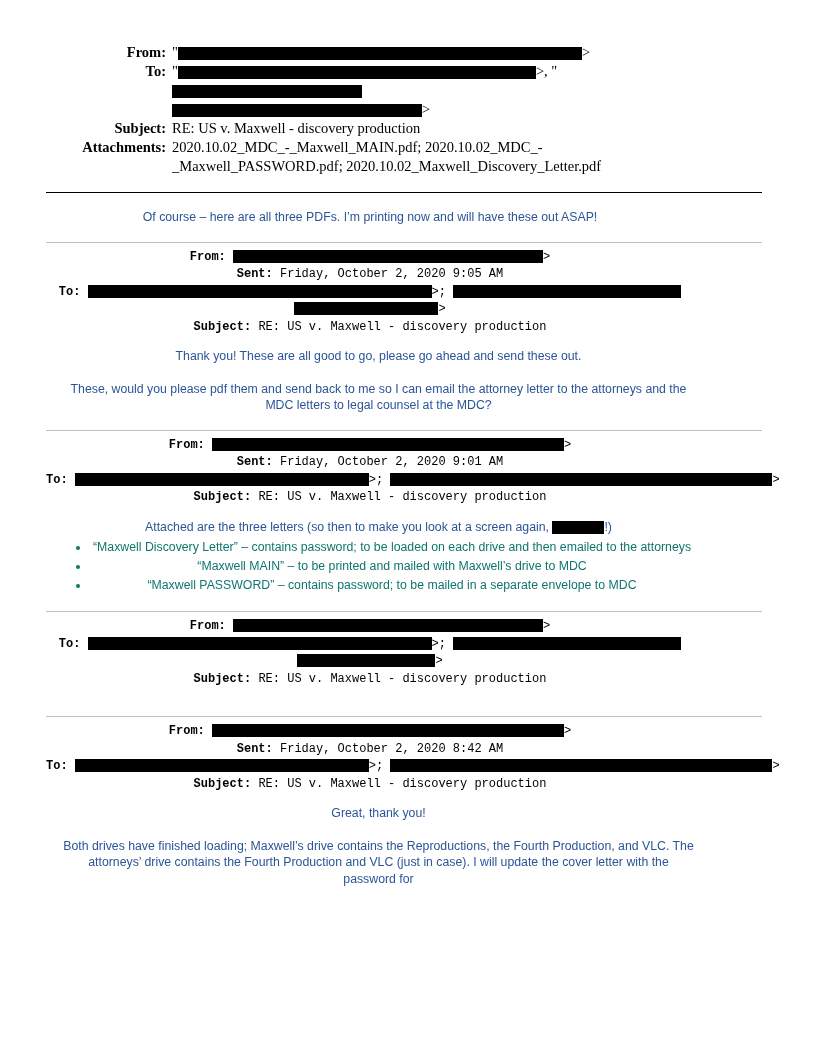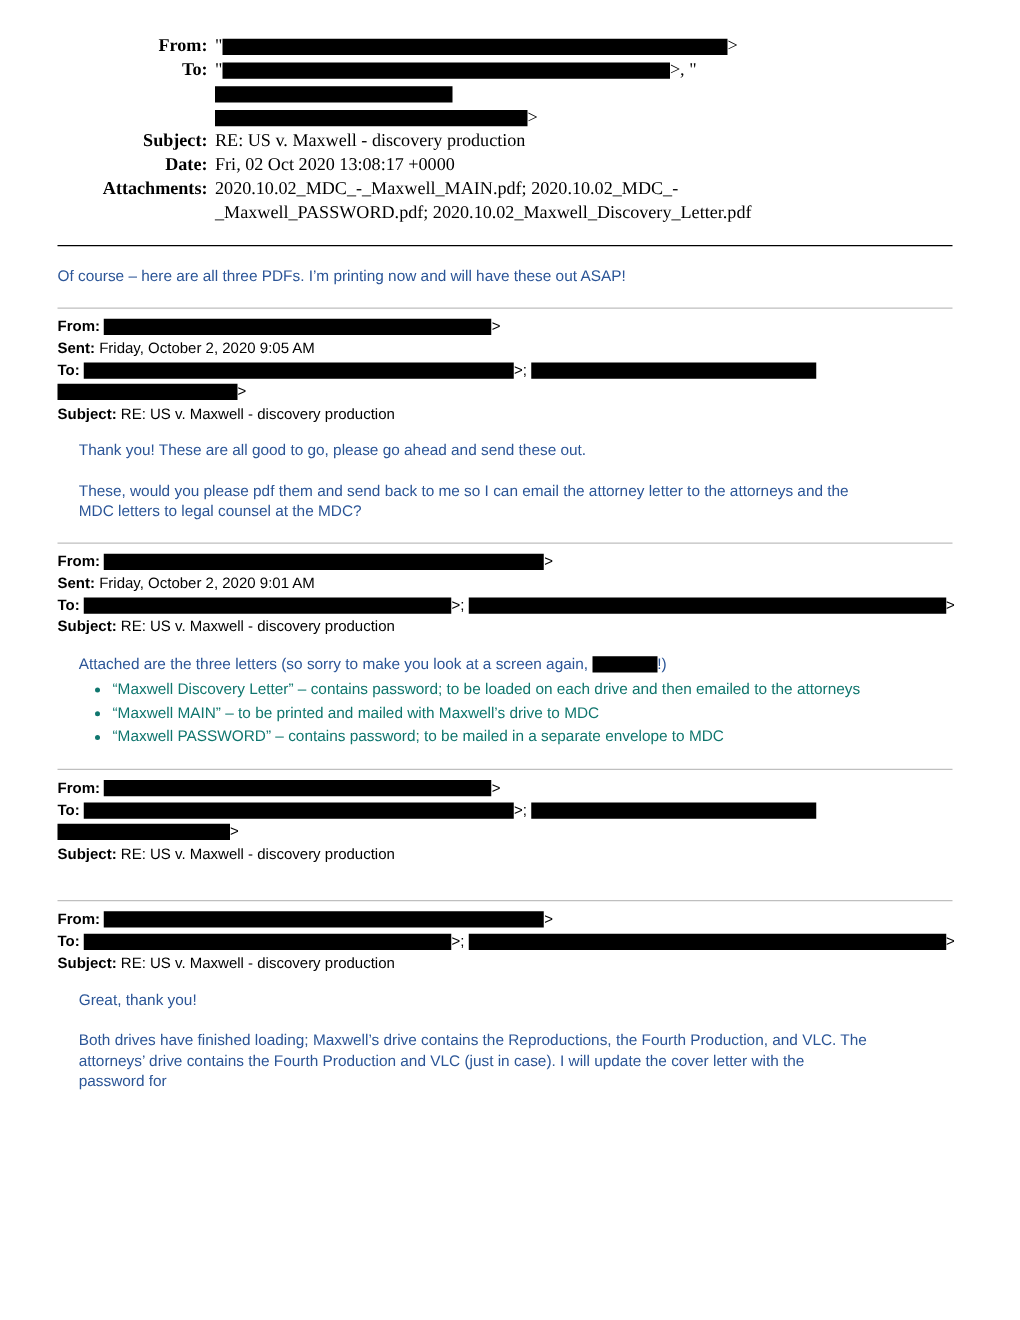--- a/index.html
+++ b/index.html
@@ -13,21 +13,21 @@
     font-family: "Liberation Serif", serif;
     color: #000000;
     position: relative;
     overflow: hidden;
   }
   .page {
     position: relative;
     width: 744px;
     height: 1056px;
     box-sizing: border-box;
-    padding: 28px 50px 0 46px;
+    padding: 43px 50px 0 46px;
   }
 
   
   .hdr {
     width: 100%;
     border-collapse: collapse;
     font-size: 14.5px;
     line-height: 19px;
   }
   .hdr td {
@@ -62,36 +62,37 @@
     margin: 16px 0 0 0;
     width: 716px;
   }
 
   
   .body-wrap {
     font-family: "Liberation Sans", sans-serif;
     font-size: 12.3px;
     line-height: 16.5px;
     color: #1F3864;
+    text-align: center;
   }
   .para {
     color: #2B5597;
     margin: 0;
     padding: 0;
   }
   .msg-para {
     color: #2B5597;
     margin: 0 0 0 17px;
   }
   .spacer-12 { height: 12px; }
   .spacer-16 { height: 16px; }
 
   
   .qhdr {
-    font-family: Liberation Sans, sans-serif;
+    font-family: Liberation Mono, monospace;
     font-size: 12px;
     line-height: 17.5px;
     color: #000000;
   }
   .qhdr .k { font-weight: bold; }
   .qline { white-space: nowrap; }
   .rule-thin {
     border: none;
     border-top: 1px solid #BFBFBF;
     margin: 0;
@@ -128,24 +129,20 @@
       <td class="val">
         <span class="quote-mark">"</span><span class="redact" style="width:358px;"></span><span>&gt;, "</span><span class="redact" style="width:190px;"></span><br>
         <span class="redact" style="width:250px;"></span><span>&gt;</span>
       </td>
     </tr>
     <tr>
       <td class="lbl">Subject:</td>
       <td class="val">RE: US v. Maxwell - discovery production</td>
     </tr>
     <tr>
-      <td class="lbl">Date:</td>
-      <td class="val">Fri, 02 Oct 2020 13:08:17 +0000</td>
-    </tr>
-    <tr>
       <td class="lbl">Attachments:</td>
       <td class="val" style="padding-right:2px;">2020.10.02_MDC_-_Maxwell_MAIN.pdf; 2020.10.02_MDC_-_Maxwell_PASSWORD.pdf; 2020.10.02_Maxwell_Discovery_Letter.pdf</td>
     </tr>
   </tbody>
     </table>
 
   <hr class="rule-thick">
 
   <div class="body-wrap">
 
@@ -198,21 +195,21 @@
         <span class="k">To:</span>
         <span class="blk" style="width:294px;"></span>&gt;;
         <span class="blk" style="width:382px;"></span>&gt;
       </div>
       <div class="qline">
         <span class="k">Subject:</span>
         <span>RE: US v. Maxwell - discovery production</span>
       </div>
     </div>
     <div class="spacer-12"></div>
-    <p class="msg-para"><span>Attached are the three letters (so sorry to make you look at a screen again, </span><span class="blk" style="width:52px;"></span><span>!)</span></p>
+    <p class="msg-para"><span>Attached are the three letters (so then to make you look at a screen again, </span><span class="blk" style="width:52px;"></span><span>!)</span></p>
     <ul class="bullets">
       <li>“Maxwell Discovery Letter” – contains password; to be loaded on each drive and then emailed to the attorneys</li>
       <li>“Maxwell MAIN” – to be printed and mailed with Maxwell’s drive to MDC</li>
       <li>“Maxwell PASSWORD” – contains password; to be mailed in a separate envelope to MDC</li>
     </ul>
 
     <div class="spacer-16"></div>
     <hr class="rule-thin">
     <div style="height:6px"></div>
     <div class="qhdr">
@@ -237,20 +234,24 @@
 
     <div class="spacer-16"></div>
     <hr class="rule-thin">
     <div style="height:6px"></div>
     <div class="qhdr">
       <div class="qline">
         <span class="k">From:</span>
         <span class="blk" style="width:352px;"></span>&gt;
       </div>
       <div class="qline">
+        <span class="k">Sent:</span>
+        <span>Friday, October 2, 2020 8:42 AM</span>
+      </div>
+      <div class="qline">
         <span class="k">To:</span>
         <span class="blk" style="width:294px;"></span>&gt;;
         <span class="blk" style="width:382px;"></span>&gt;
       </div>
       <div class="qline">
         <span class="k">Subject:</span>
         <span>RE: US v. Maxwell - discovery production</span>
       </div>
     </div>
     <div class="spacer-12"></div>

